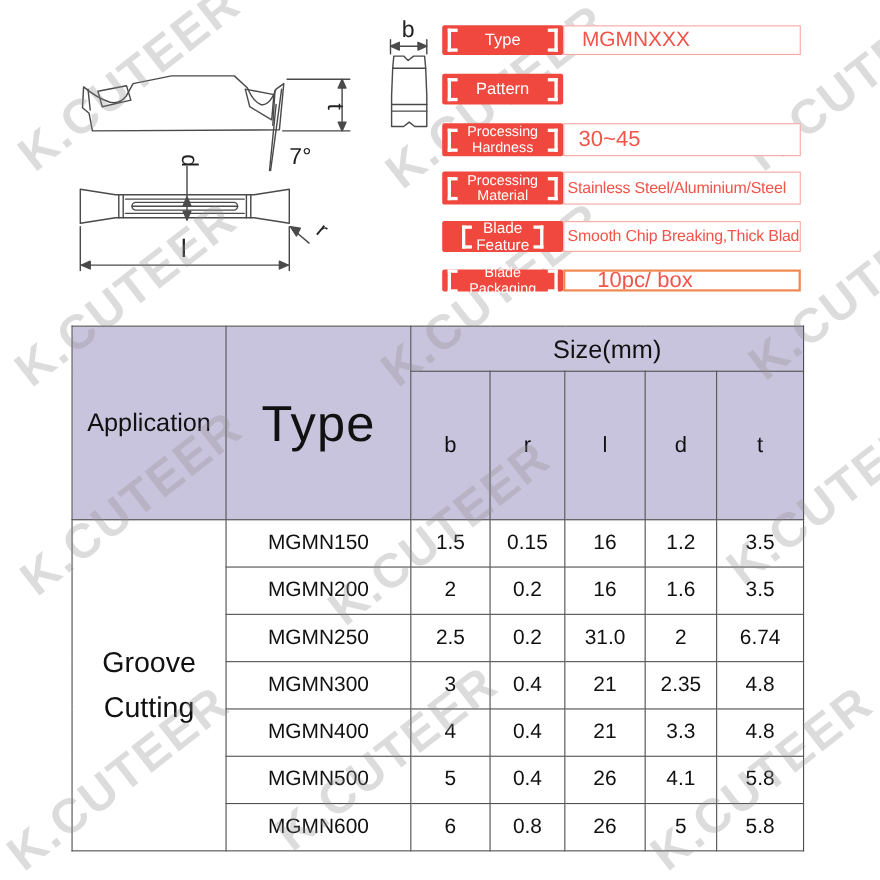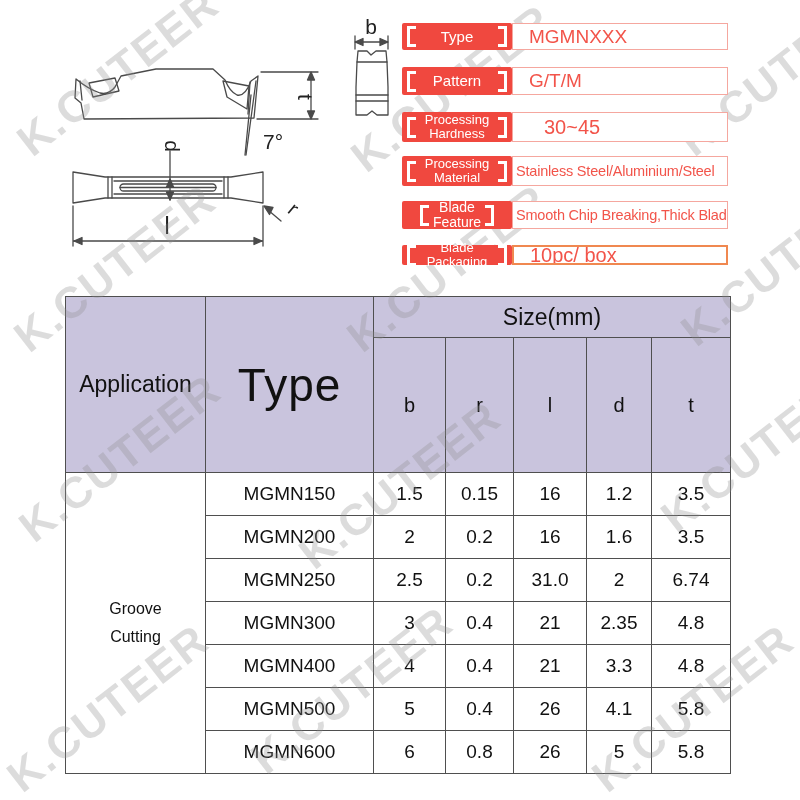--- a/index.html
+++ b/index.html
@@ -27,41 +27,41 @@
   .spec-label .txt{flex:1;text-align:center;line-height:1.05;}
   .brk{width:6px;height:15px;flex:none;}
   .brk.l{border:3px solid #fff;border-right:none;}
   .brk.r{border:3px solid #fff;border-left:none;}
   .spec-value{
     flex:1;box-sizing:border-box;border:1px solid #f5a79f;background:#fff;
     color:#f2544a;display:flex;align-items:center;white-space:nowrap;overflow:hidden;
   }
   .fs15{font-size:15px;} .fs13{font-size:13px;} .fs14{font-size:14px;}
   .v19{font-size:19px;padding-left:16px;}
-  .v20{font-size:20px;padding-left:31px;}
+  .v20{font-size:20px;padding-left:13px;}
   .vlong{font-size:14.5px;padding-left:3px;letter-spacing:-0.2px;}
-  .vbox{font-size:20px;padding-left:16px;}
+  .vbox{font-size:20px;padding-left:29px;}
   .orange{border:2px solid #f08850;}
   
   .spec-table{
     position:absolute;left:65px;top:296px;z-index:2;
     border-collapse:collapse;table-layout:fixed;width:665px;
   }
   .spec-table td,.spec-table th{
     border:1px solid #4f4f4f;padding:0;text-align:center;vertical-align:middle;
     font-weight:normal;color:#111;background:#fff;
   }
   .spec-table .hd{background:#c9c4dd;}
   .row-h1{height:41px;} .row-h2{height:135px;} .row-b{height:43px;}
   .cell-size{font-size:23px;}
   .cell-app{font-size:23px;font-weight:bold;}
   .cell-type{font-size:46px;letter-spacing:1px;}
   .cell-dim{font-size:20px;}
   .cell-body{font-size:19px;}
-  .groove div{margin:10px 0;font-size:16px;}
+  .groove div{margin:10px 0;font-size:26px;}
 </style>
 </head>
 <body>
 
 <div class="wm-layer">
   <span class="wm" style="left:118px;top:72px">K.CUTEER</span>
   <span class="wm" style="left:452px;top:88px">K.CUTEER</span>
   <span class="wm" style="left:780px;top:72px">K.CUTEER</span>
   <span class="wm" style="left:115px;top:268px">K.CUTEER</span>
   <span class="wm" style="left:448px;top:268px">K.CUTEER</span>
@@ -131,21 +131,20 @@
   </div>
   <div class="spec-value v19">MGMNXXX</div>
 </div>
 
 <div class="spec-row" style="top:67px;height:28px">
   <div class="spec-label fs15">
     <span class="brk l"></span>
     <span class="txt">Pattern</span>
     <span class="brk r"></span>
   </div>
-  <div class="spec-value v19">G/T/M</div>
 </div>
 
 <div class="spec-row" style="top:112px;height:30px">
   <div class="spec-label fs13">
     <span class="brk l"></span>
     <span class="txt">
       <div>Processing</div>
       <div>Hardness</div>
     </span>
     <span class="brk r"></span>

